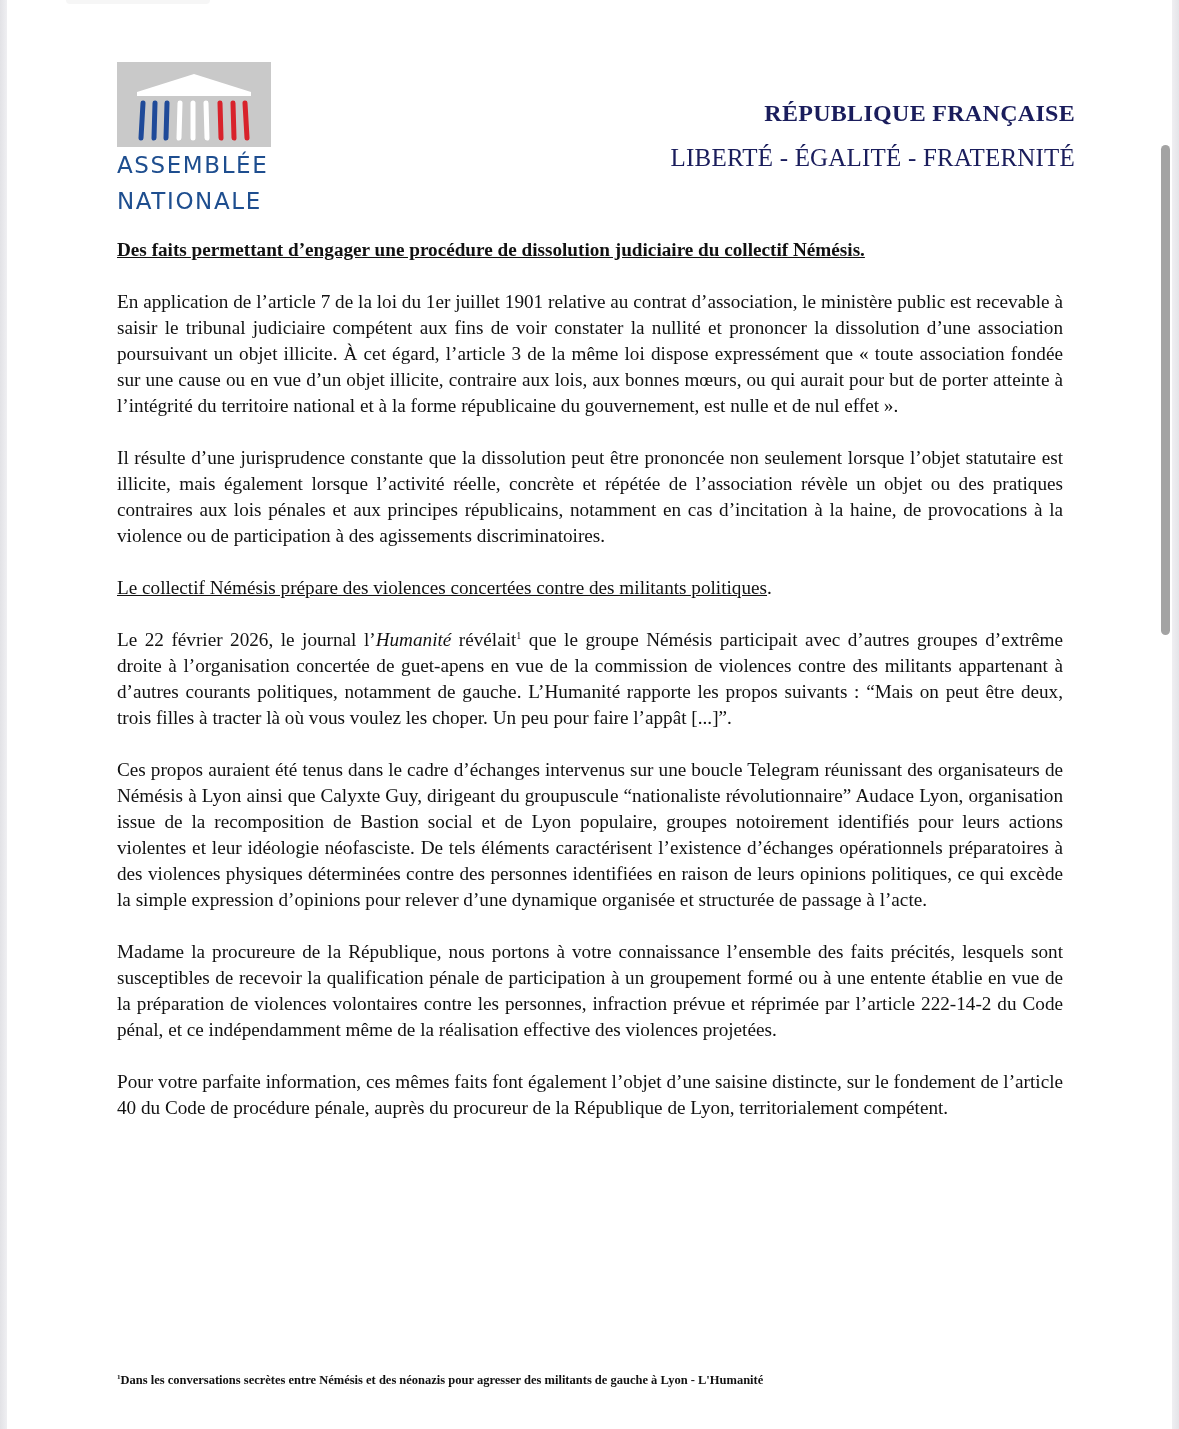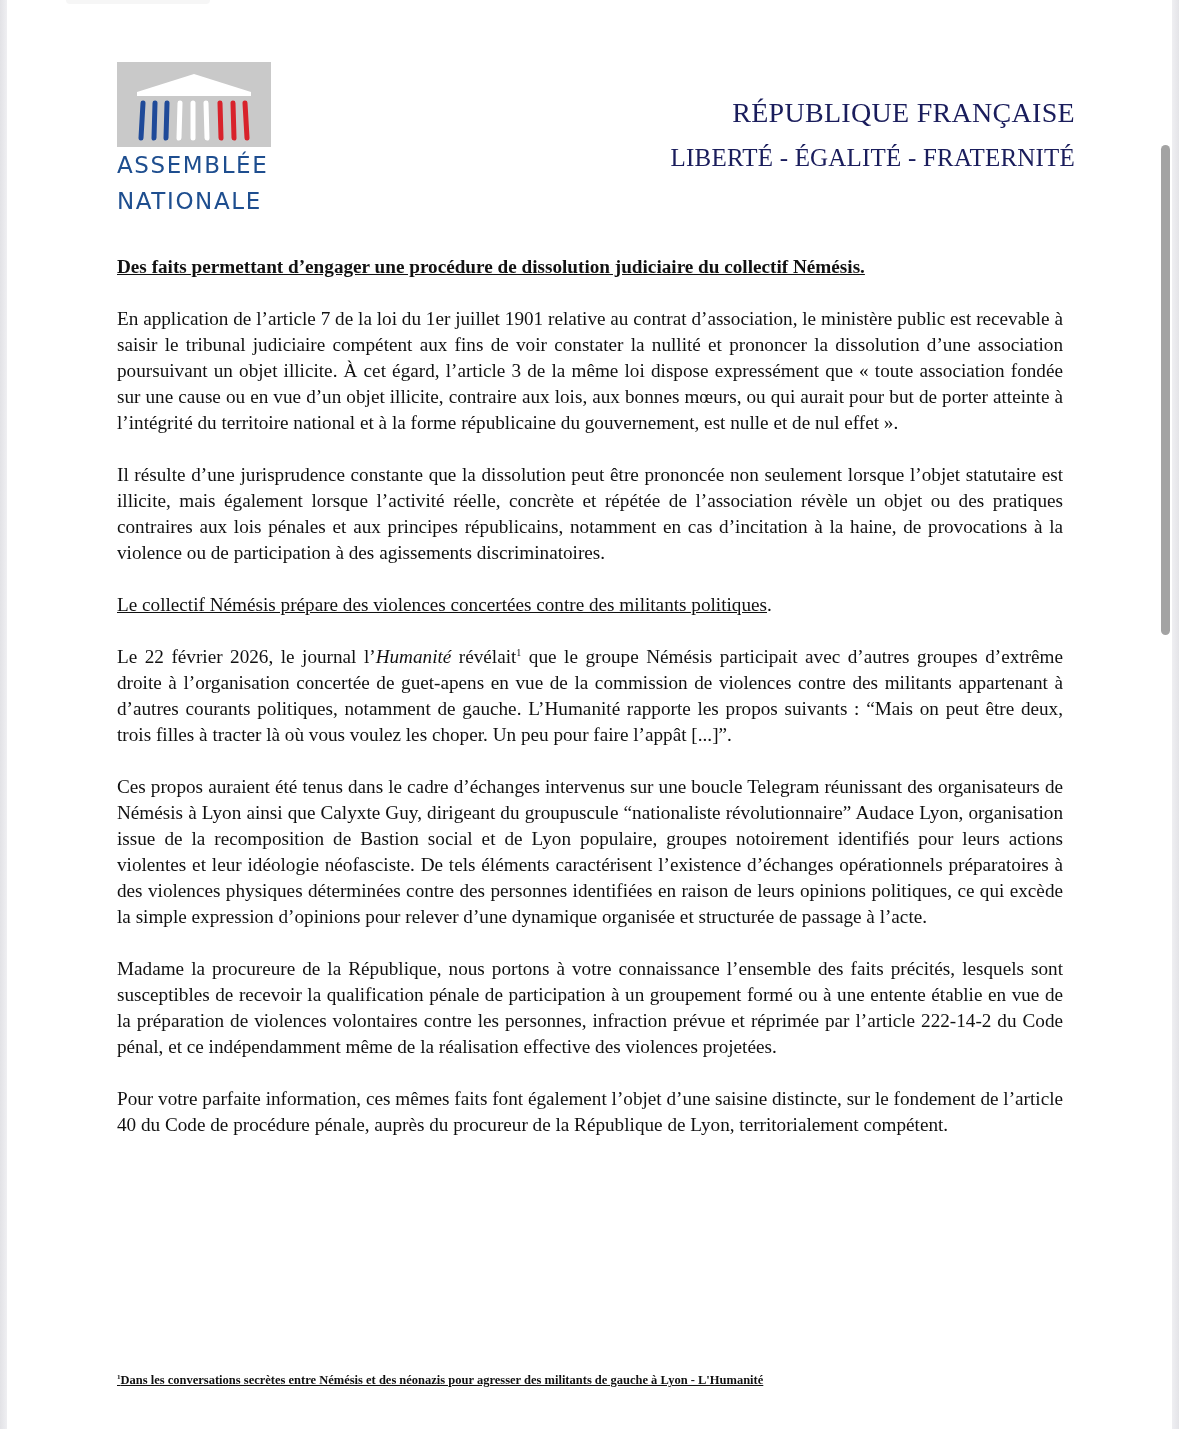--- a/index.html
+++ b/index.html
@@ -32,33 +32,33 @@
     position:absolute; left:0; top:0; width:154px; height:85px; background:#c9c9c9;
   }
   .logo-text {
     position:absolute; left:0; width:160px;
     font-family:"DejaVu Sans", sans-serif; font-size:23px; letter-spacing:1.6px;
     color:#1e4e8f; line-height:24px;
   }
   .rf {
     position:absolute; right:104px; top:94px; text-align:right; color:#1a1d5c;
   }
-  .rf-title { font-size:28px; line-height:38px; letter-spacing:0.3px; }
+  .rf-title { font-size:24px; line-height:38px; letter-spacing:0.3px;font-weight:bold; }
   .rf-motto { font-size:25px; line-height:28px; margin-top:12px; letter-spacing:0.2px; }
   .content {
-    position:absolute; left:117px; top:254px; width:946px;
+    position:absolute; left:117px; top:237px; width:946px;
     font-size:19.2px; line-height:26px; text-align:justify;
   }
   .content p { margin:0 0 26px 0; }
   .heading { text-decoration:underline;margin-top:13px; }
   .bold { font-weight:bold; }
   sup { font-size:10px; vertical-align:super; line-height:0; }
   .footnote {
     position:absolute; left:117px; top:1373px;
-    font-size:12.5px; font-weight:bold; text-decoration:underline; color:#111;
+    font-size:12.5px; font-weight:bold; color:#111;
   }
   .footnote sup { font-size:7px; }
 </style>
 </head>
 <body>
 
 <div class="left-edge"></div>
 <div class="right-edge"></div>
 <div class="top-tab"></div>
 <div class="scrollbar-thumb"></div>

